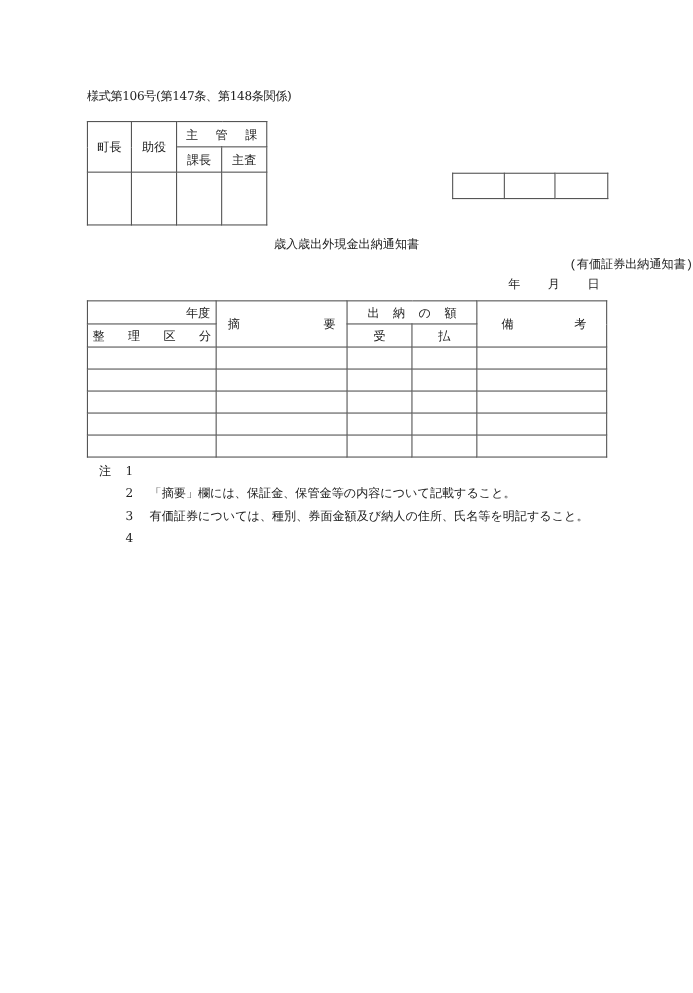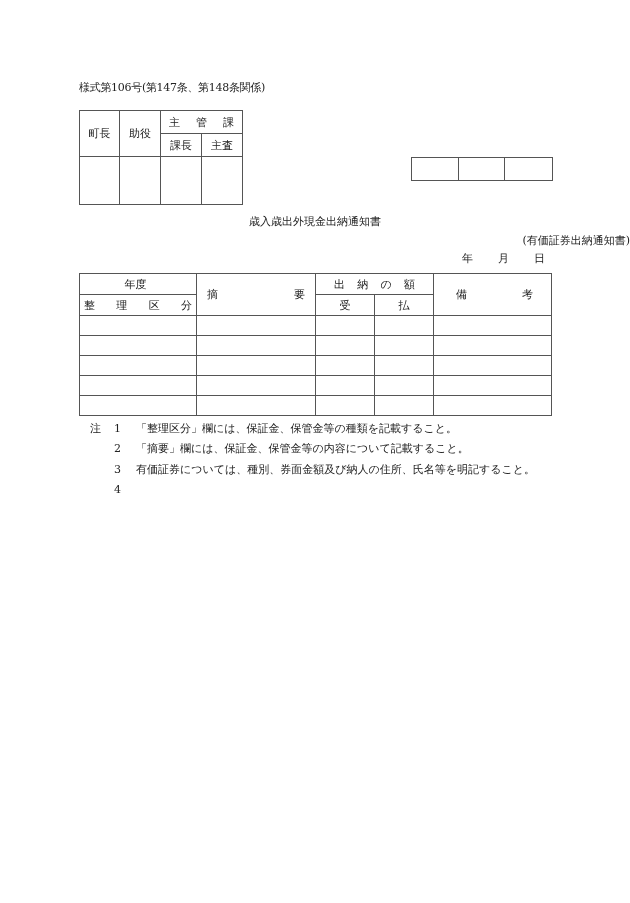--- a/index.html
+++ b/index.html
@@ -6,21 +6,21 @@
     body {
       width: 630px; height: 903px; background: #ffffff; position: relative; overflow: hidden;
       font-family: "DejaVu Serif", "Liberation Serif", serif; color: #222; font-size: 11px;
     }
     .abs { position: absolute; }
     .form-number { left: 79px; top: 80px; font-size: 11px; white-space: nowrap; letter-spacing: -0.3px; text-align: right; }
     table { border-collapse: collapse; position: absolute; table-layout: fixed; }
     td { border: 1px solid #555; padding: 0; text-align: center; vertical-align: middle; font-size: 11px; line-height: 1; }
     .spread { display: flex; justify-content: space-between; padding: 0 8px; }
     .spread-wide { display: flex; justify-content: space-between; padding: 0 10px; }
-    .title { left: 0; width: 630px; text-align: center; font-size: 11px; }
+    .title { left: 0; width: 630px; text-align: center; font-size: 11px; font-family: Liberation Mono, monospace; }
     .date { top: 251px; font-size: 11px; }
     .notes { left: 90px; top: 419px; font-size: 11px; line-height: 20.3px; }
     .note-row { display: flex; white-space: nowrap; }
     .note-prefix { width: 24px; }
     .note-num { width: 22px; }
     .right { text-align: right; padding-right: 5px; }
   </style>
 </head>
 <body>
 
@@ -83,21 +83,21 @@
 <table style="left:79px; top:273px; width:472px;">
   <colgroup>
     <col style="width:117px">
       <col style="width:119px">
       <col style="width:59px">
       <col style="width:59px">
       <col style="width:118px">
   </colgroup>
   <tbody>
       <tr style="height:21px;">
-    <td class="right" style="text-align:center;">年度</td>
+    <td class="right" style="text-align:right;">年度</td>
     <td rowspan="2">
       <div class="spread-wide">
         <span>摘</span>
         <span>要</span>
       </div>
     </td>
     <td colspan="2">
       <div class="spread" style="padding:0 18px;">
         <span>出</span>
         <span>納</span>
@@ -159,21 +159,20 @@
     <td></td>
     <td></td>
   </tr>
 </tbody>
   </table>
 
 <div class="abs notes">
   <div class="note-row">
     <span class="note-prefix">注</span>
     <span class="note-num">1</span>
-    <span>「整理区分」欄には、保証金、保管金等の種類を記載すること。</span>
   </div>
   <div class="note-row">
     <span class="note-prefix"></span>
     <span class="note-num">2</span>
     <span>「摘要」欄には、保証金、保管金等の内容について記載すること。</span>
   </div>
   <div class="note-row">
     <span class="note-prefix"></span>
     <span class="note-num">3</span>
     <span>有価証券については、種別、券面金額及び納人の住所、氏名等を明記すること。</span>

